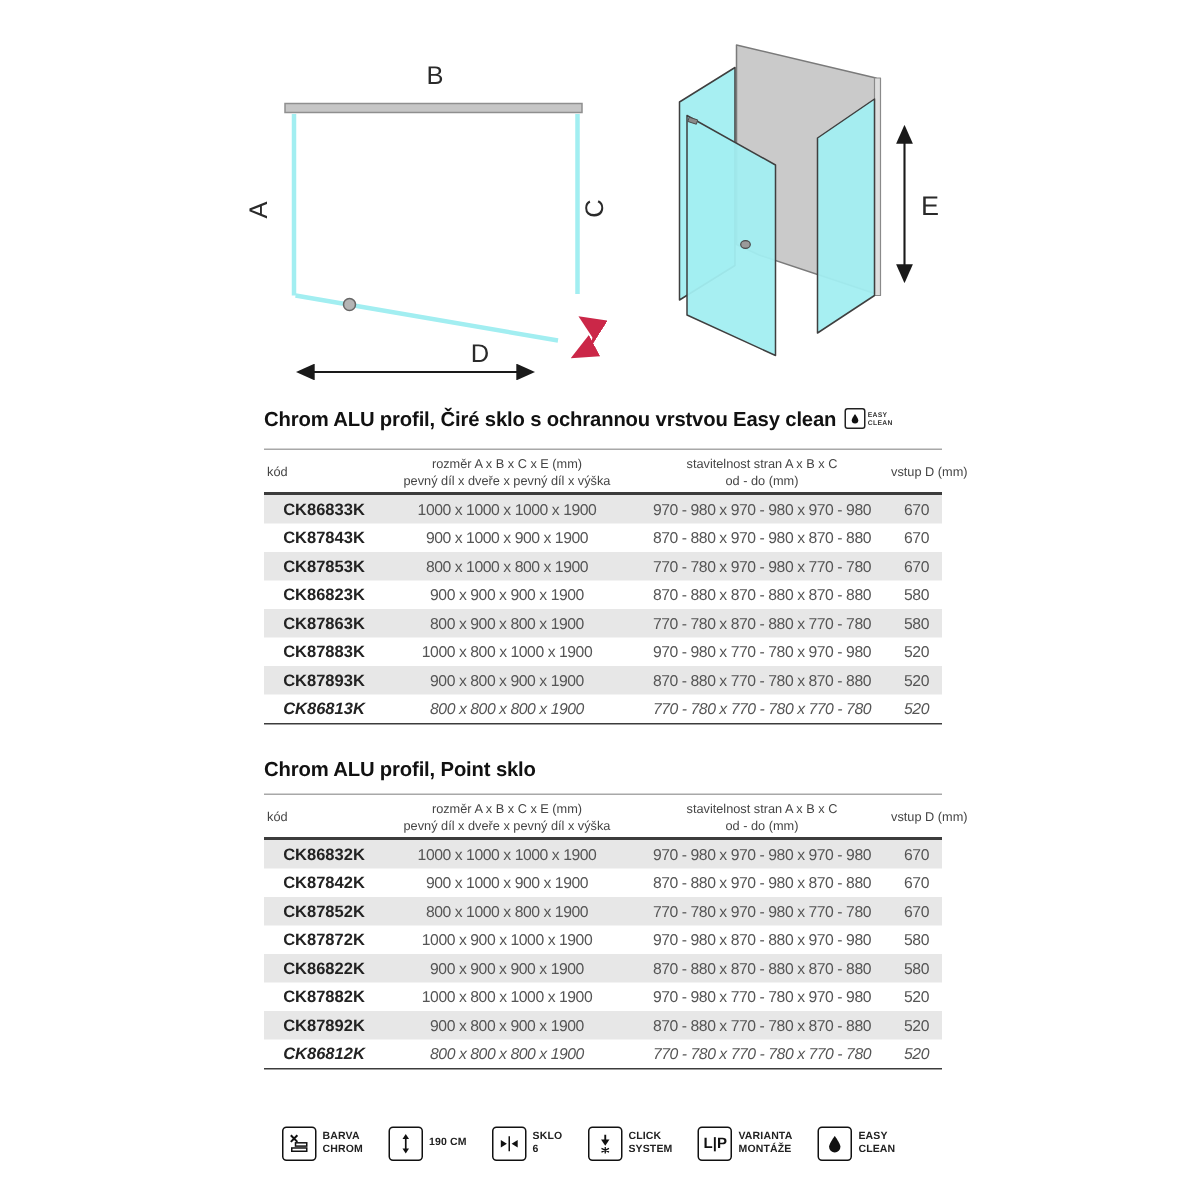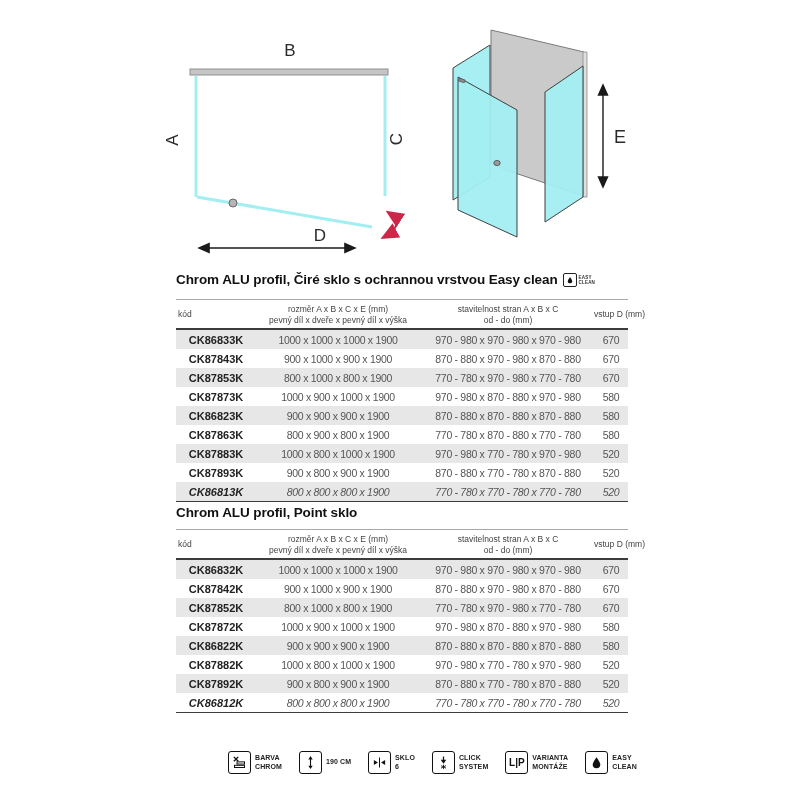--- a/index.html
+++ b/index.html
@@ -4,21 +4,21 @@
 <style>
   html,body { margin:0; padding:0; background:#ffffff; }
   .page {
     position:relative; width:800px; height:800px; background:#ffffff;
     font-family:"Liberation Sans", sans-serif; color:#1a1a1a; overflow:hidden;
   }
   svg text { font-family:"Liberation Sans", sans-serif; }
 
   
   .section-heading {
-    position:absolute; left:176px; display:flex; align-items:flex-end; gap:5px;
+    position:absolute; left:176px; display:flex; align-items:flex-start; gap:5px;
     font-size:13.5px; font-weight:bold; color:#111; letter-spacing:-0.1px; white-space:nowrap;
   }
   .h1 { top:272px; }
   .h2 { top:505px; }
 
   
   .badge { display:inline-flex; align-items:center; gap:2px; }
   .badge-box {
     width:12px; height:12px; border:1.3px solid #222; border-radius:2px;
     display:flex; align-items:center; justify-content:center; background:#fff;
@@ -43,21 +43,21 @@
   }
   .spec-table td:first-child {
     text-align:center; padding-left:2px; font-weight:bold; color:#222;
     font-size:11px; letter-spacing:0;
   }
   .spec-table tbody tr:nth-child(odd) { background:#e7e7e7; }
   .spec-table tbody tr:last-child { border-bottom:1.5px solid #3c3c3c;font-style:italic; }
 
   
   .footer-icons {
-    position:absolute; left:188px; top:751px; display:flex; align-items:center; gap:17px;margin-left:40px;
+    position:absolute; left:188px; top:751px; display:flex; align-items:center; gap:17px;
   }
   .ficon { display:flex; align-items:center; gap:4px; }
   .ficon-box {
     width:21px; height:21px; border:1.7px solid #111; border-radius:3px; background:#fff;
     display:flex; align-items:center; justify-content:center; flex:0 0 auto;
   }
   .ficon-label {
     display:flex; flex-direction:column; justify-content:center;
     font-size:7px; font-weight:600; line-height:1.15; color:#222;
     letter-spacing:0.1px; white-space:nowrap;
@@ -155,26 +155,20 @@
           <td>870 - 880 x 970 - 980 x 870 - 880</td>
           <td>670</td>
         </tr>
         <tr>
           <td>CK87853K</td>
           <td>800 x 1000 x 800 x 1900</td>
           <td>770 - 780 x 970 - 980 x 770 - 780</td>
           <td>670</td>
         </tr>
         <tr>
-          <td>CK87873K</td>
-          <td>1000 x 900 x 1000 x 1900</td>
-          <td>970 - 980 x 870 - 880 x 970 - 980</td>
-          <td>580</td>
-        </tr>
-        <tr>
           <td>CK86823K</td>
           <td>900 x 900 x 900 x 1900</td>
           <td>870 - 880 x 870 - 880 x 870 - 880</td>
           <td>580</td>
         </tr>
         <tr>
           <td>CK87863K</td>
           <td>800 x 900 x 800 x 1900</td>
           <td>770 - 780 x 870 - 880 x 770 - 780</td>
           <td>580</td>

